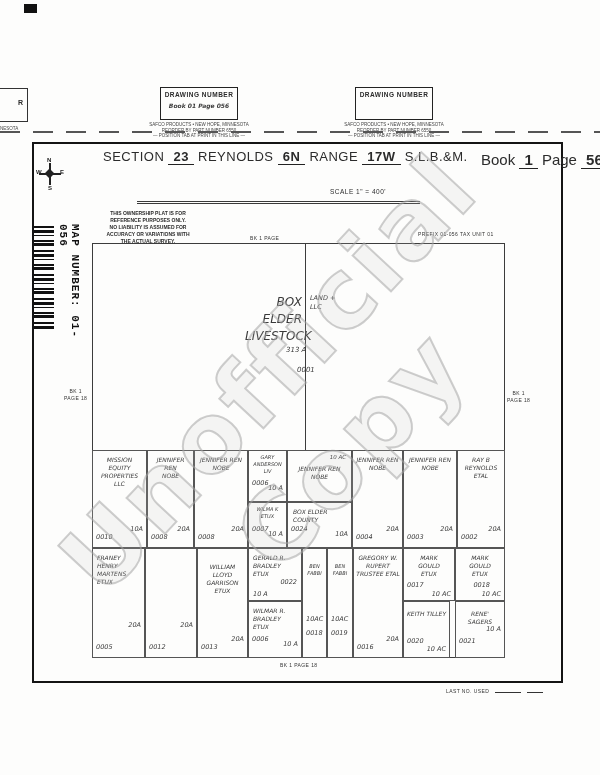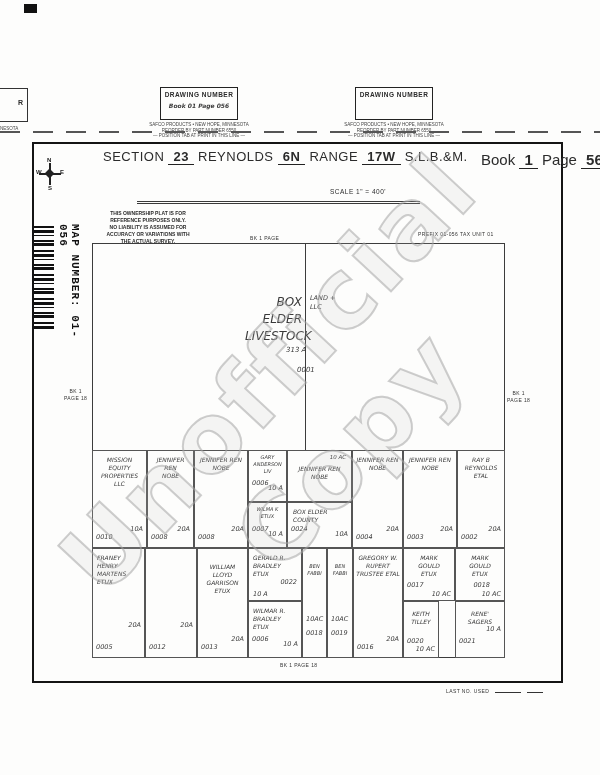--- a/index.html
+++ b/index.html
@@ -236,21 +236,21 @@
     <div class="hw pnum">0016</div>
     <div class="hw acres">20A</div>
   </div>
   <div class="cell short" style="left:403px;top:548px;width:52px;height:53px;">
     <div class="hw name">MARK
 GOULD
 ETUX</div>
     <div class="hw pnum" style="bottom:11px;">0017</div>
     <div class="hw acres" style="bottom:2px;">10 AC</div>
   </div>
-  <div class="cell short" style="left:403px;top:601px;width:36px;height:57px;">
+  <div class="cell short" style="left:403px;top:601px;width:47px;height:57px;">
     <div class="hw name" style="padding-top:8px;">KEITH TILLEY</div>
     <div class="hw pnum" style="bottom:12px;">0020</div>
     <div class="hw acres" style="bottom:4px;">10 AC</div>
   </div>
   <div class="cell short" style="left:455px;top:548px;width:50px;height:53px;">
     <div class="hw name">MARK
 GOULD
 ETUX</div>
     <div class="hw pnum" style="left:auto;right:14px;bottom:11px;">0018</div>
     <div class="hw acres" style="bottom:2px;">10 AC</div>

